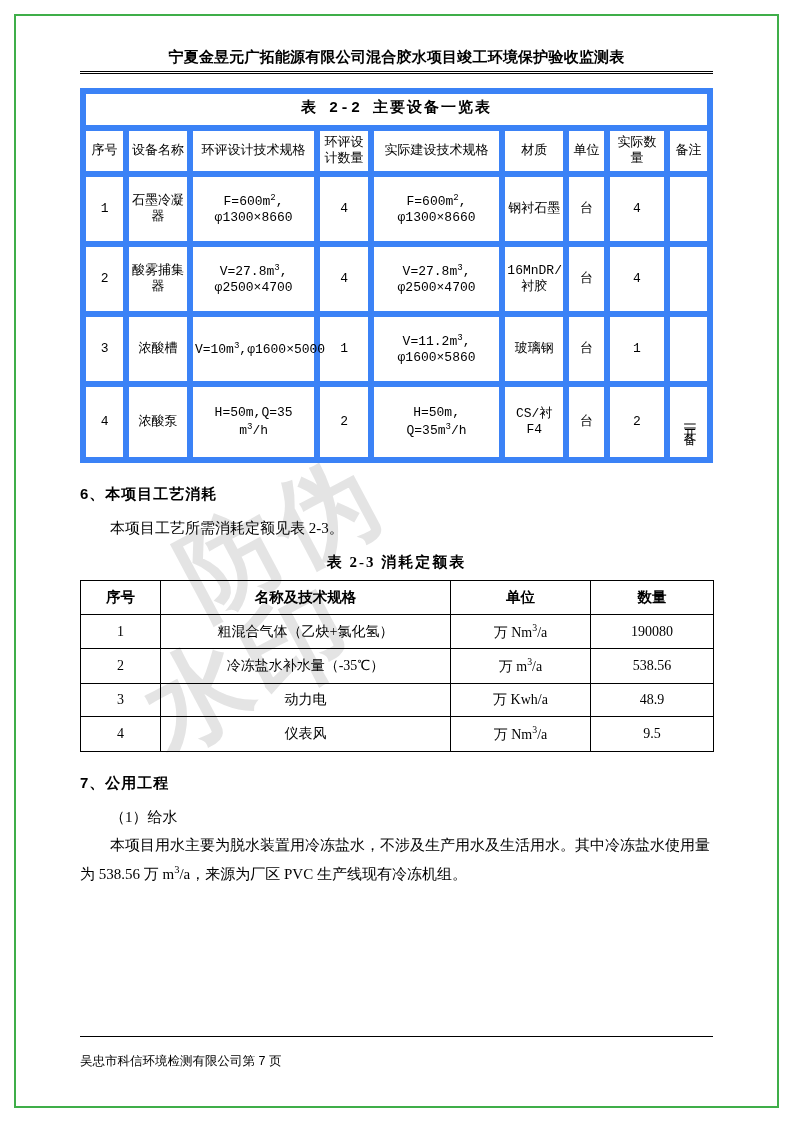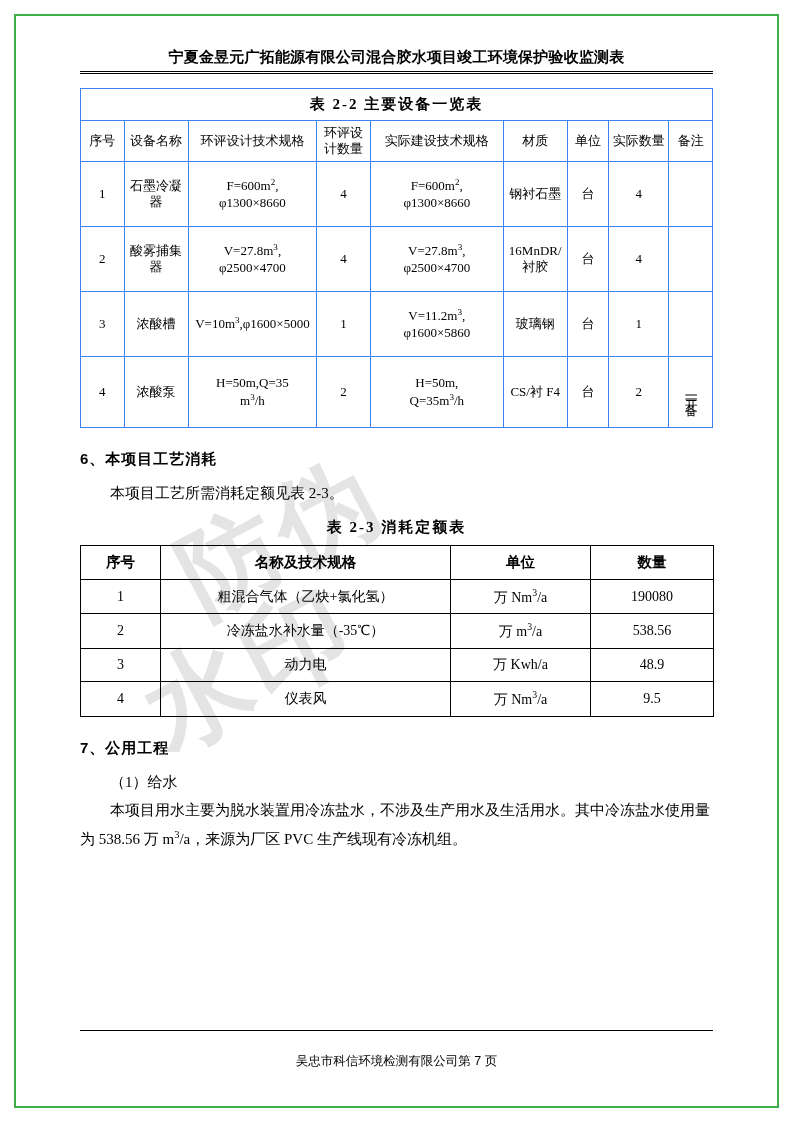--- a/index.html
+++ b/index.html
@@ -49,21 +49,22 @@
     margin-bottom: 14px;
   }
 
   
   table {
     border-collapse: collapse;
     width: 100%;
     table-layout: fixed;
   }
   .tbl-main, .tbl-main td, .tbl-main th {
-    border: 1px solid #3b82f6;
+    border: 6px solid #3b82f6;
+    font-family: Liberation Mono, monospace;
   }
   .tbl-main td, .tbl-main th {
     text-align: center;
     vertical-align: middle;
     font-size: 13px;
     padding: 4px 2px;
     line-height: 1.25;
   }
   .tbl-main .caption-cell {
     font-weight: bold;
@@ -121,23 +122,23 @@
   }
 
   
   .footer {
     position: absolute;
     left: 80px;
     right: 80px;
     bottom: 52px;
     font-size: 12.5px;
     border-top: 1px solid #000;
-    padding-top: 22px;
+    padding-top: 16px;
     display: flex;
-    justify-content: center;
+    justify-content: flex-start;
     font-family: "Liberation Sans", sans-serif;
   }
 
   
   .watermark {
     position: absolute;
     left: 0; top: 0; width: 100%; height: 100%;
     pointer-events: none;
     overflow: hidden;
   }

